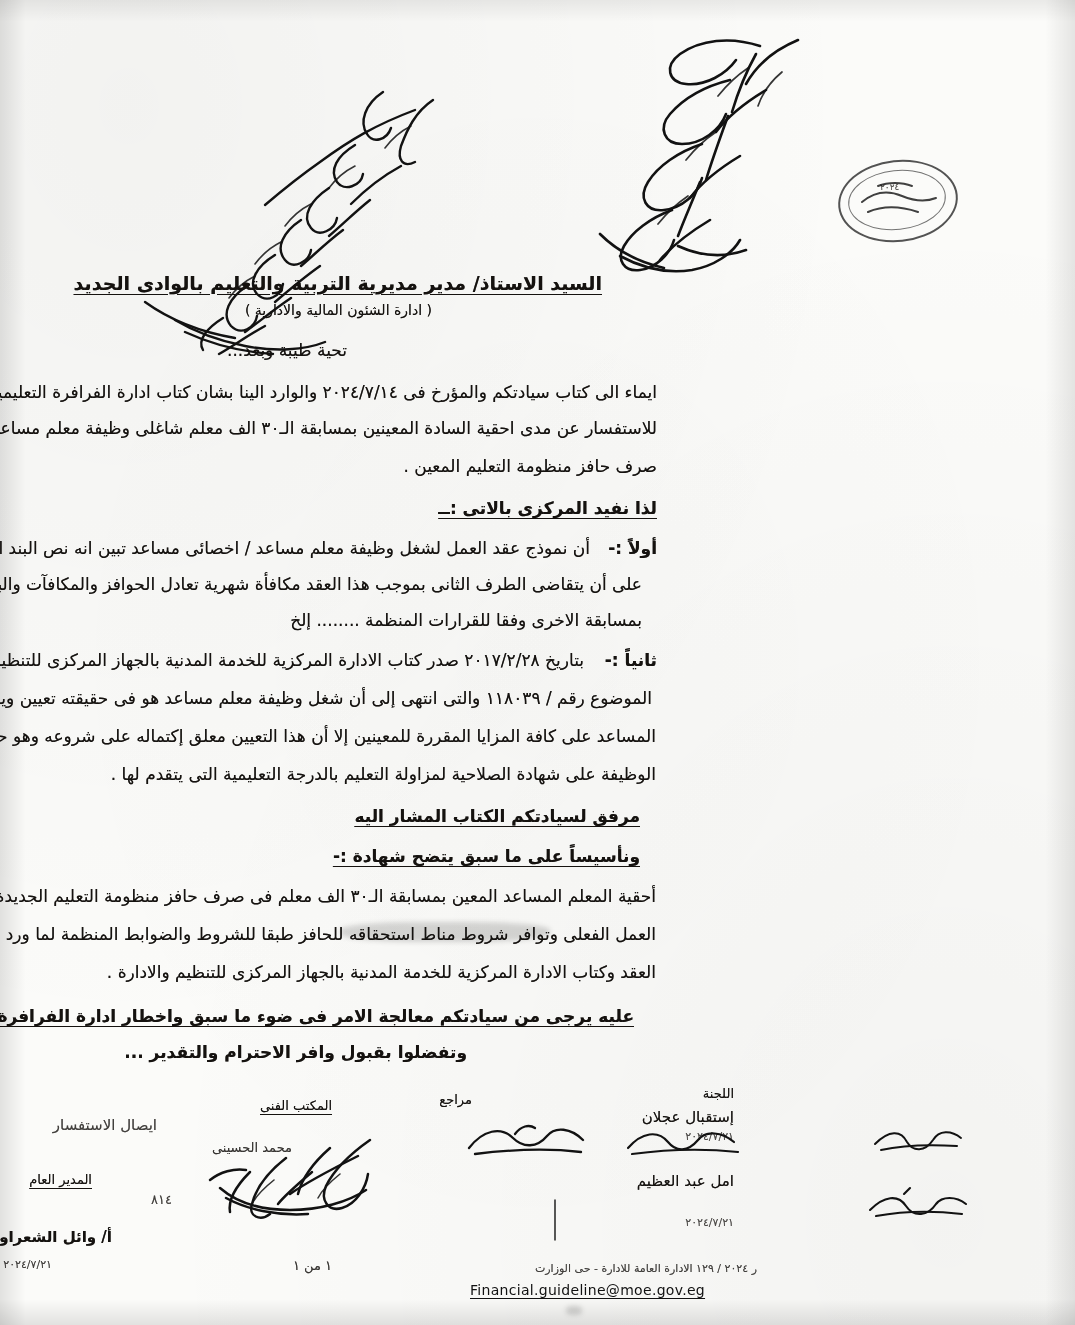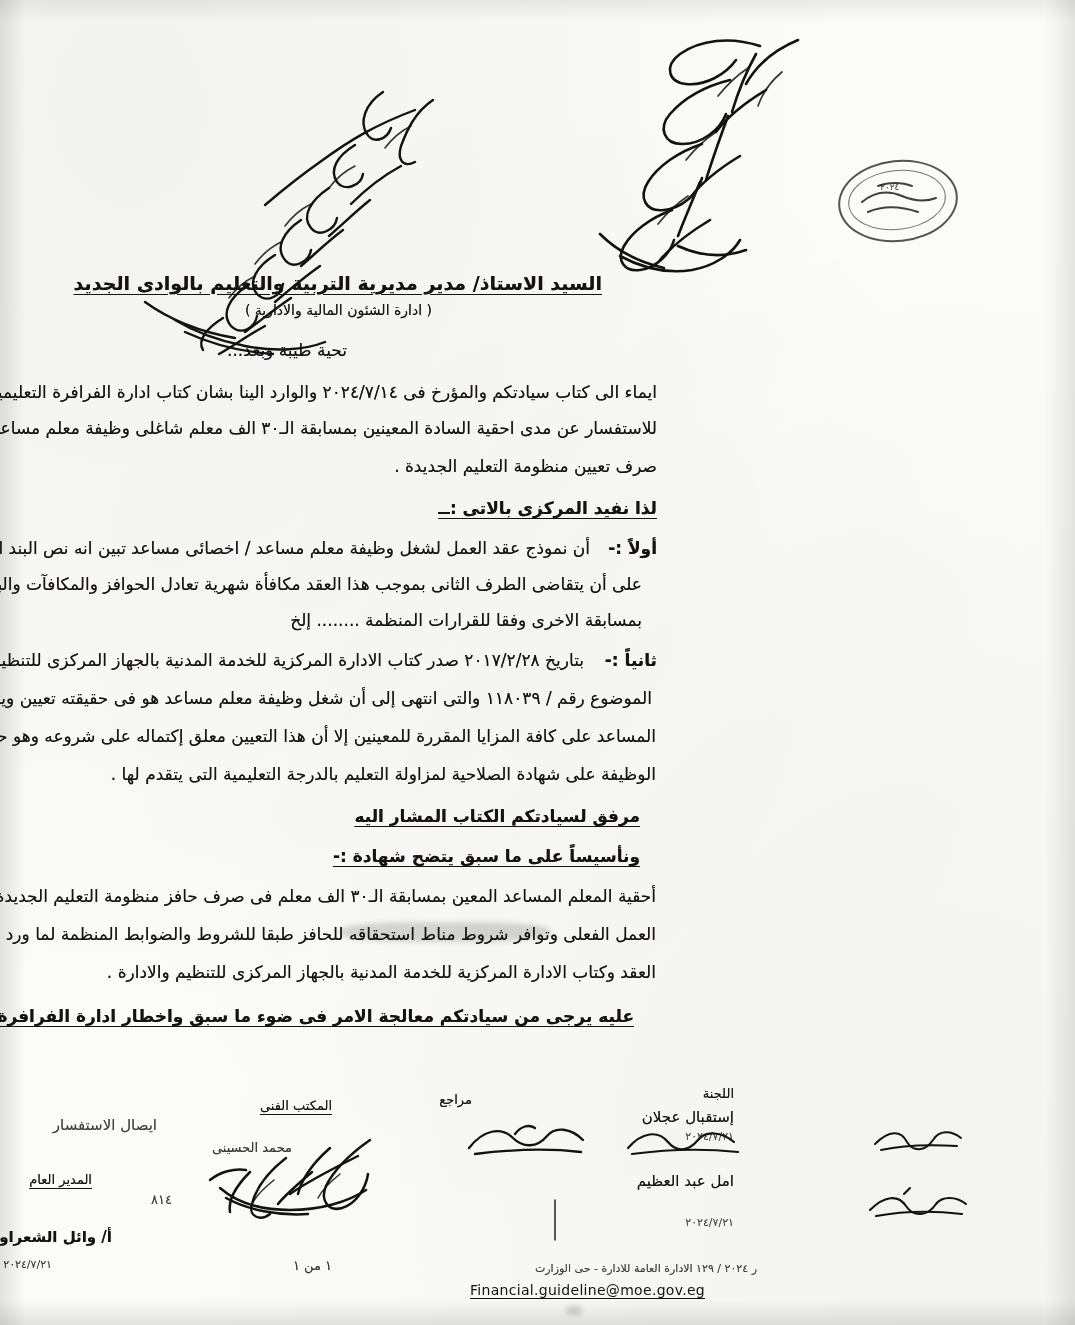--- a/index.html
+++ b/index.html
@@ -178,21 +178,21 @@
     </div>
     <div class="ln sz-tiny" style="left:880px; top:182px; font-size:9px; opacity:.7;">٢٠٢٤</div>
 
     <div class="ln sz-title u" style="right:250px; top:272px; text-align:right;">السيد الاستاذ/ مدير مديرية التربية والتعليم بالوادى الجديد</div>
     <div class="ln sz-sub" style="right:420px; top:302px;">( ادارة الشئون المالية والادارية )</div>
 
     <div class="ln sz-body" style="right:505px; top:340px;">تحية طيبة وبعد...</div>
 
     <div class="ln sz-body" style="right:195px; top:382px;">ايماء الى كتاب سيادتكم والمؤرخ فى ٢٠٢٤/٧/١٤  والوارد الينا  بشان كتاب ادارة الفرافرة التعليمية</div>
     <div class="ln sz-body" style="right:195px; top:418px;">للاستفسار عن مدى احقية السادة المعينين بمسابقة الـ٣٠ الف معلم شاغلى وظيفة معلم مساعد ، فى</div>
-    <div class="ln sz-body" style="right:195px; top:456px;">صرف تعيين منظومة التعليم الجديدة .</div>
+    <div class="ln sz-body" style="right:195px; top:456px;">صرف حافز منظومة التعليم المعين .</div>
 
     <div class="ln sz-body b u" style="right:195px; top:498px;">لذا نفيد المركزى بالاتى :ــ</div>
 
     <div class="ln sz-body b" style="right:195px; top:538px;">أولاً :-</div>
     <div class="ln sz-body" style="right:262px; top:538px;">أن نموذج عقد العمل لشغل وظيفة معلم مساعد / اخصائى مساعد تبين انه نص البند الثانى منه</div>
     <div class="ln sz-body" style="right:210px; top:574px;">على أن يتقاضى الطرف الثانى بموجب هذا العقد مكافأة شهرية تعادل الحوافز والمكافآت والبدلات والاجور</div>
     <div class="ln sz-body" style="right:210px; top:610px;">بمسابقة الاخرى وفقا للقرارات المنظمة ........ إلخ</div>
 
     <div class="ln sz-body b" style="right:195px; top:650px;">ثانياً :-</div>
     <div class="ln sz-body" style="right:268px; top:650px;margin-left:8px;">بتاريخ ٢٠١٧/٢/٢٨ صدر كتاب الادارة المركزية للخدمة المدنية بالجهاز المركزى للتنظيم والادارة فى</div>
@@ -205,20 +205,21 @@
     <div class="ln sz-body b u" style="right:212px; top:846px;">ونأسيساً على ما سبق يتضح شهادة :-</div>
 
     <div class="ln sz-body" style="right:196px; top:886px;">أحقية المعلم المساعد المعين بمسابقة الـ٣٠ الف معلم فى صرف حافز منظومة التعليم الجديدة حال ممارسة</div>
     <div class="ln sz-body" style="right:196px; top:924px;">العمل الفعلى وتوافر شروط مناط استحقاقه للحافز طبقا للشروط والضوابط المنظمة لما ورد بنموذج</div>
     <div class="ln sz-body" style="right:196px; top:962px;">العقد وكتاب الادارة المركزية للخدمة المدنية بالجهاز المركزى للتنظيم والادارة .</div>
 
     <div class="smudge" style="left:340px; top:922px; width:210px; height:20px;"></div>
 
     <div class="ln sz-body b u" style="right:218px; top:1006px;">عليه يرجى من سيادتكم معالجة الامر فى ضوء ما سبق واخطار ادارة الفرافرة التعليمية .</div>
 
+    <div class="ln sz-body b" style="right:385px; top:1042px;">وتفضلوا بقبول وافر الاحترام والتقدير ...</div>
 
     <div class="ln sz-small" style="right:118px; top:1086px;">اللجنة</div>
 
     <div class="ln sz-sig" style="right:118px; top:1108px;">إستقبال عجلان</div>
     <div class="ln sz-tiny" style="right:118px; top:1130px; opacity:.75;">٢٠٢٤/٧/٢١</div>
     <div class="ink" style="left:865px; top:1122px;">
       <svg width="110" height="34" viewBox="0 0 110 34">
         <g stroke-width="2">
           <path d="M10 22 C24 8, 36 8, 42 20 C48 30, 60 30, 68 18 C74 8, 86 8, 96 16"></path>
           <path d="M16 28 C34 24, 58 22, 92 24"></path>

